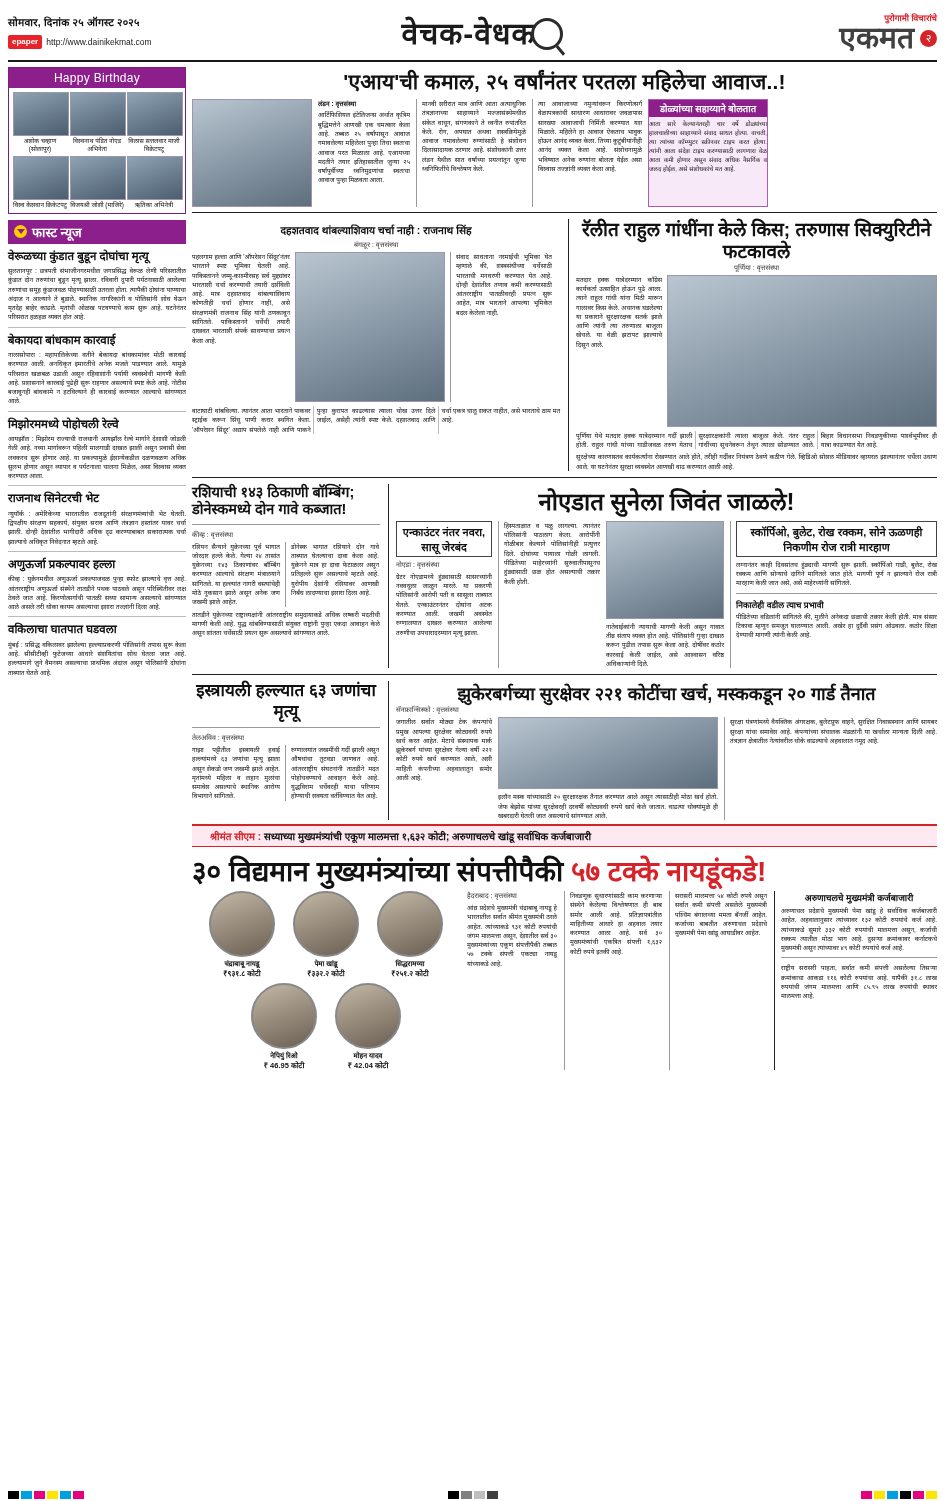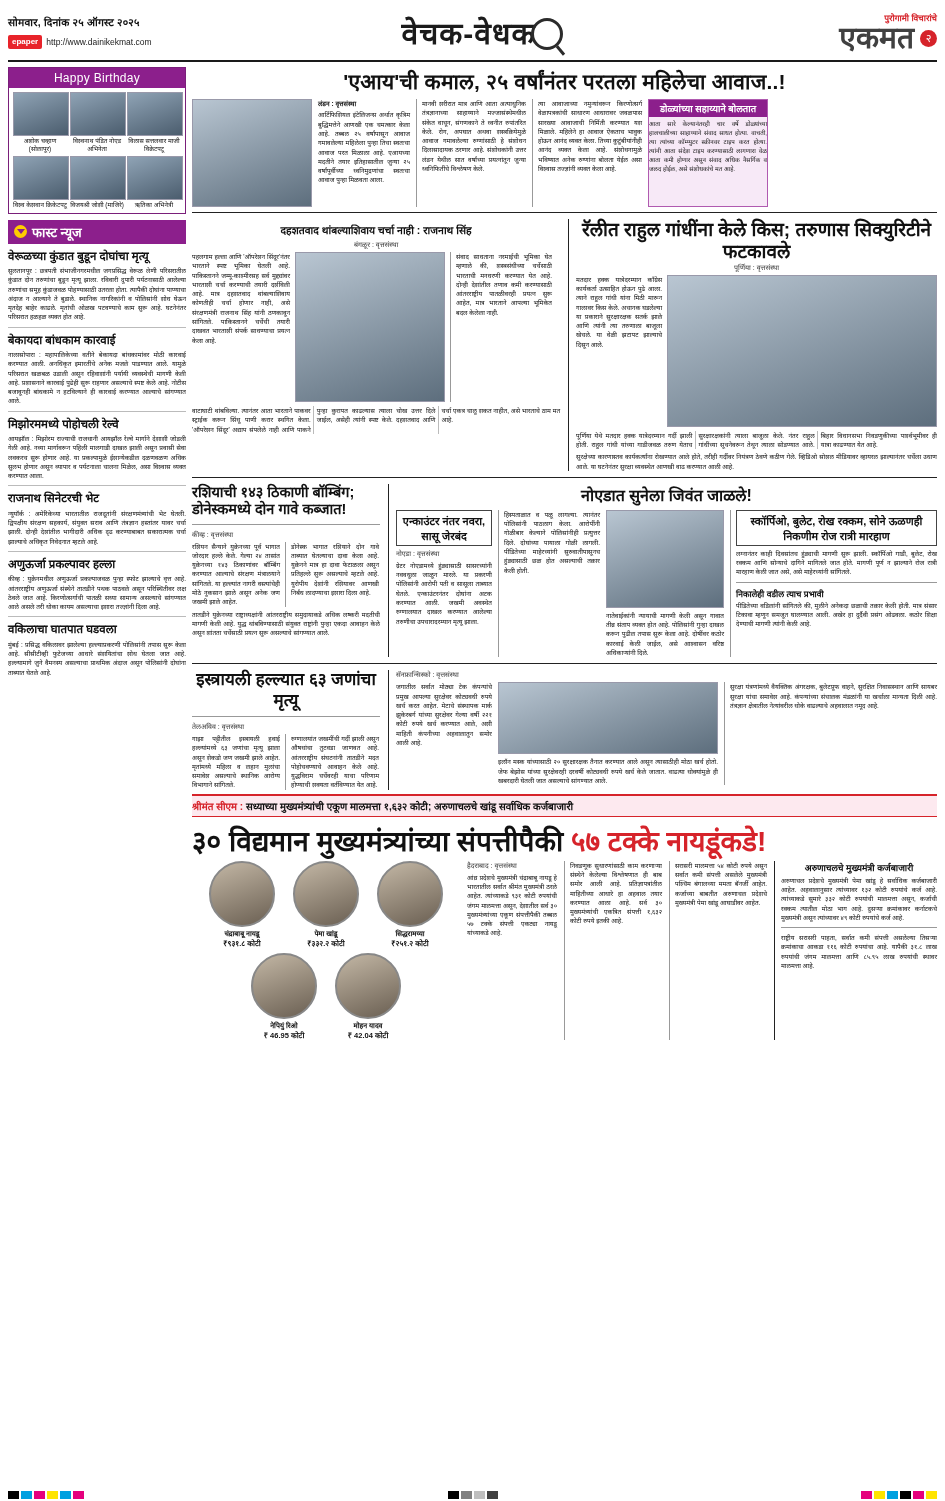--- a/index.html
+++ b/index.html
@@ -58,21 +58,21 @@
   .hl-big{font-size:27px;font-weight:bold;line-height:1.12;text-align:center;}
   .hl-mid{font-size:19px;font-weight:bold;line-height:1.15;text-align:center;}
   .subhl{font-size:10.5px;font-weight:bold;text-align:center;margin:4px 0 3px;}
   .byline{font-size:7px;text-align:center;margin-bottom:3px;color:#333;}
   .txt{font-size:6.4px;line-height:1.45;text-align:justify;}
   .rule{border-bottom:1.5px solid #222;margin:6px 0;}
   .thin-rule{border-bottom:1px solid #999;margin:5px 0;}
   .vrule{border-left:1px solid #999;}
   .box-head{font-size:11px;font-weight:bold;text-align:center;border:1px solid #444;padding:2px;margin-bottom:3px;}
   
-  .cm-banner{background:#fde9ef;border-top:2px solid #d6232a;border-bottom:1px solid #d6232a;padding:3px 0;font-size:10px;font-weight:bold;color:#111;margin-top:4px;}
+  .cm-banner{background:#fde9ef;border-top:2px solid #d6232a;border-bottom:1px solid #d6232a;padding:3px 18px;font-size:10px;font-weight:bold;color:#111;margin-top:4px;}
   .cm-banner .lbl{color:#d6232a;}
   .cm-title{font-size:28px;font-weight:bold;text-align:left;margin:4px 0 2px;}
   .cm-title .rd{color:#d6232a;}
   .leaders{display:flex;gap:6px;justify-content:center;}
   .leader{width:78px;text-align:center;}
   .leader .av{width:62px;height:62px;border-radius:50%;margin:0 auto;background:linear-gradient(160deg,#c3b7a5,#6a5f52);border:2px solid #888;}
   .leader .nm{font-size:7px;margin-top:2px;font-weight:bold;}
   .leader .amt{font-size:7.5px;font-weight:bold;}
   
   .colorbar{position:absolute;bottom:2px;left:8px;right:8px;display:flex;justify-content:space-between;}
@@ -234,21 +234,21 @@
           <div class="thin-rule"></div>
           <div class="byline" style="text-align:left;">कीव्ह : वृत्तसंस्था</div>
           <div style="display:flex;gap:5px;">
             <div class="txt" style="width:88px;">रशियन सैन्याने युक्रेनच्या पूर्व भागात जोरदार हल्ले केले. गेल्या २४ तासांत युक्रेनच्या १४३ ठिकाणांवर बॉम्बिंग करण्यात आल्याचे संरक्षण मंत्रालयाने सांगितले. या हल्ल्यांत नागरी वस्त्यांचेही मोठे नुकसान झाले असून अनेक जण जखमी झाले आहेत.</div>
             <div class="txt vrule" style="width:88px;padding-left:5px;">डोनेस्क भागात रशियाने दोन गावे ताब्यात घेतल्याचा दावा केला आहे. युक्रेनने मात्र हा दावा फेटाळला असून प्रतिहल्ले सुरू असल्याचे म्हटले आहे. युरोपीय देशांनी रशियावर आणखी निर्बंध लादण्याचा इशारा दिला आहे.</div>
           </div>
           <div class="txt" style="margin-top:3px;">तातडीने युक्रेनच्या राष्ट्राध्यक्षांनी आंतरराष्ट्रीय समुदायाकडे अधिक लष्करी मदतीची मागणी केली आहे. युद्ध थांबविण्यासाठी संयुक्त राष्ट्रांनी पुन्हा एकदा आवाहन केले असून शांतता चर्चेसाठी प्रयत्न सुरू असल्याचे सांगण्यात आले.</div>
         </div>
 
         <div style="flex:1;border-left:1.5px solid #222;padding-left:7px;">
-          <div style="font-size:16px;font-weight:bold;text-align:center;">नोएडात सुनेला जिवंत जाळले!</div>
+          <div style="font-size:24px;font-weight:bold;text-align:center;">नोएडात सुनेला जिवंत जाळले!</div>
           <div style="display:flex;gap:6px;margin-top:4px;">
             <div style="width:96px;">
               <div class="box-head">एन्काउंटर नंतर
 नवरा, सासू जेरबंद</div>
               <div class="byline" style="text-align:left;">नोएडा : वृत्तसंस्था</div>
               <div class="txt">ग्रेटर नोएडामध्ये हुंड्यासाठी सासरच्यांनी नववधूला जाळून मारले. या प्रकरणी पोलिसांनी आरोपी पती व सासूला ताब्यात घेतले. एन्काउंटरनंतर दोघांना अटक करण्यात आली. जखमी अवस्थेत रुग्णालयात दाखल करण्यात आलेल्या तरुणीचा उपचारादरम्यान मृत्यू झाला.</div>
             </div>
             <div class="txt vrule" style="width:96px;padding-left:5px;">हिस्पताळात व पळू लागल्या. त्यानंतर पोलिसांनी पाठलाग केला. आरोपींनी गोळीबार केल्याने पोलिसांनीही प्रत्युत्तर दिले. दोघांच्या पायाला गोळी लागली. पीडितेच्या माहेरच्यांनी सुरुवातीपासूनच हुंड्यासाठी छळ होत असल्याची तक्रार केली होती.</div>
             <div style="width:118px;">
               <div class="imgbox" style="height:96px;"></div>
@@ -275,20 +275,21 @@
 ६३ जणांचा मृत्यू</div>
           <div class="thin-rule"></div>
           <div class="byline" style="text-align:left;">तेलअविव : वृत्तसंस्था</div>
           <div style="display:flex;gap:5px;">
             <div class="txt" style="width:88px;">गाझा पट्टीतील इस्त्रायली हवाई हल्ल्यांमध्ये ६३ जणांचा मृत्यू झाला असून शेकडो जण जखमी झाले आहेत. मृतांमध्ये महिला व लहान मुलांचा समावेश असल्याचे स्थानिक आरोग्य विभागाने सांगितले.</div>
             <div class="txt vrule" style="width:88px;padding-left:5px;">रुग्णालयांत जखमींची गर्दी झाली असून औषधांचा तुटवडा जाणवत आहे. आंतरराष्ट्रीय संघटनांनी तातडीने मदत पोहोचवण्याचे आवाहन केले आहे. युद्धविराम चर्चेवरही याचा परिणाम होण्याची शक्यता वर्तविण्यात येत आहे.</div>
           </div>
         </div>
 
         <div style="flex:1;border-left:1.5px solid #222;padding-left:7px;">
+          <div style="font-size:18px;font-weight:bold;text-align:center;">झुकेरबर्गच्या सुरक्षेवर २२१ कोटींचा खर्च, मस्ककडून २० गार्ड तैनात</div>
           <div class="byline" style="text-align:left;">सॅनफ्रान्सिस्को : वृत्तसंस्था</div>
           <div style="display:flex;gap:6px;">
             <div class="txt" style="width:96px;">जगातील सर्वात मोठ्या टेक कंपन्यांचे प्रमुख आपल्या सुरक्षेवर कोट्यवधी रुपये खर्च करत आहेत. मेटाचे संस्थापक मार्क झुकेरबर्ग यांच्या सुरक्षेवर गेल्या वर्षी २२१ कोटी रुपये खर्च करण्यात आले, अशी माहिती कंपनीच्या अहवालातून समोर आली आहे.</div>
             <div style="width:220px;">
               <div class="imgbox" style="height:70px;"></div>
               <div class="txt" style="margin-top:3px;">इलॉन मस्क यांच्यासाठी २० सुरक्षारक्षक तैनात करण्यात आले असून त्यासाठीही मोठा खर्च होतो. जेफ बेझोस यांच्या सुरक्षेवरही दरवर्षी कोट्यवधी रुपये खर्च केले जातात. वाढत्या धोक्यांमुळे ही खबरदारी घेतली जात असल्याचे सांगण्यात आले.</div>
             </div>
             <div class="txt vrule" style="flex:1;padding-left:5px;">सुरक्षा यंत्रणांमध्ये वैयक्तिक अंगरक्षक, बुलेटप्रूफ वाहने, सुरक्षित निवासस्थान आणि सायबर सुरक्षा यांचा समावेश आहे. कंपन्यांच्या संचालक मंडळांनी या खर्चाला मान्यता दिली आहे. तंत्रज्ञान क्षेत्रातील नेत्यांवरील धोके वाढल्याचे अहवालात नमूद आहे.</div>
           </div>
         </div>

